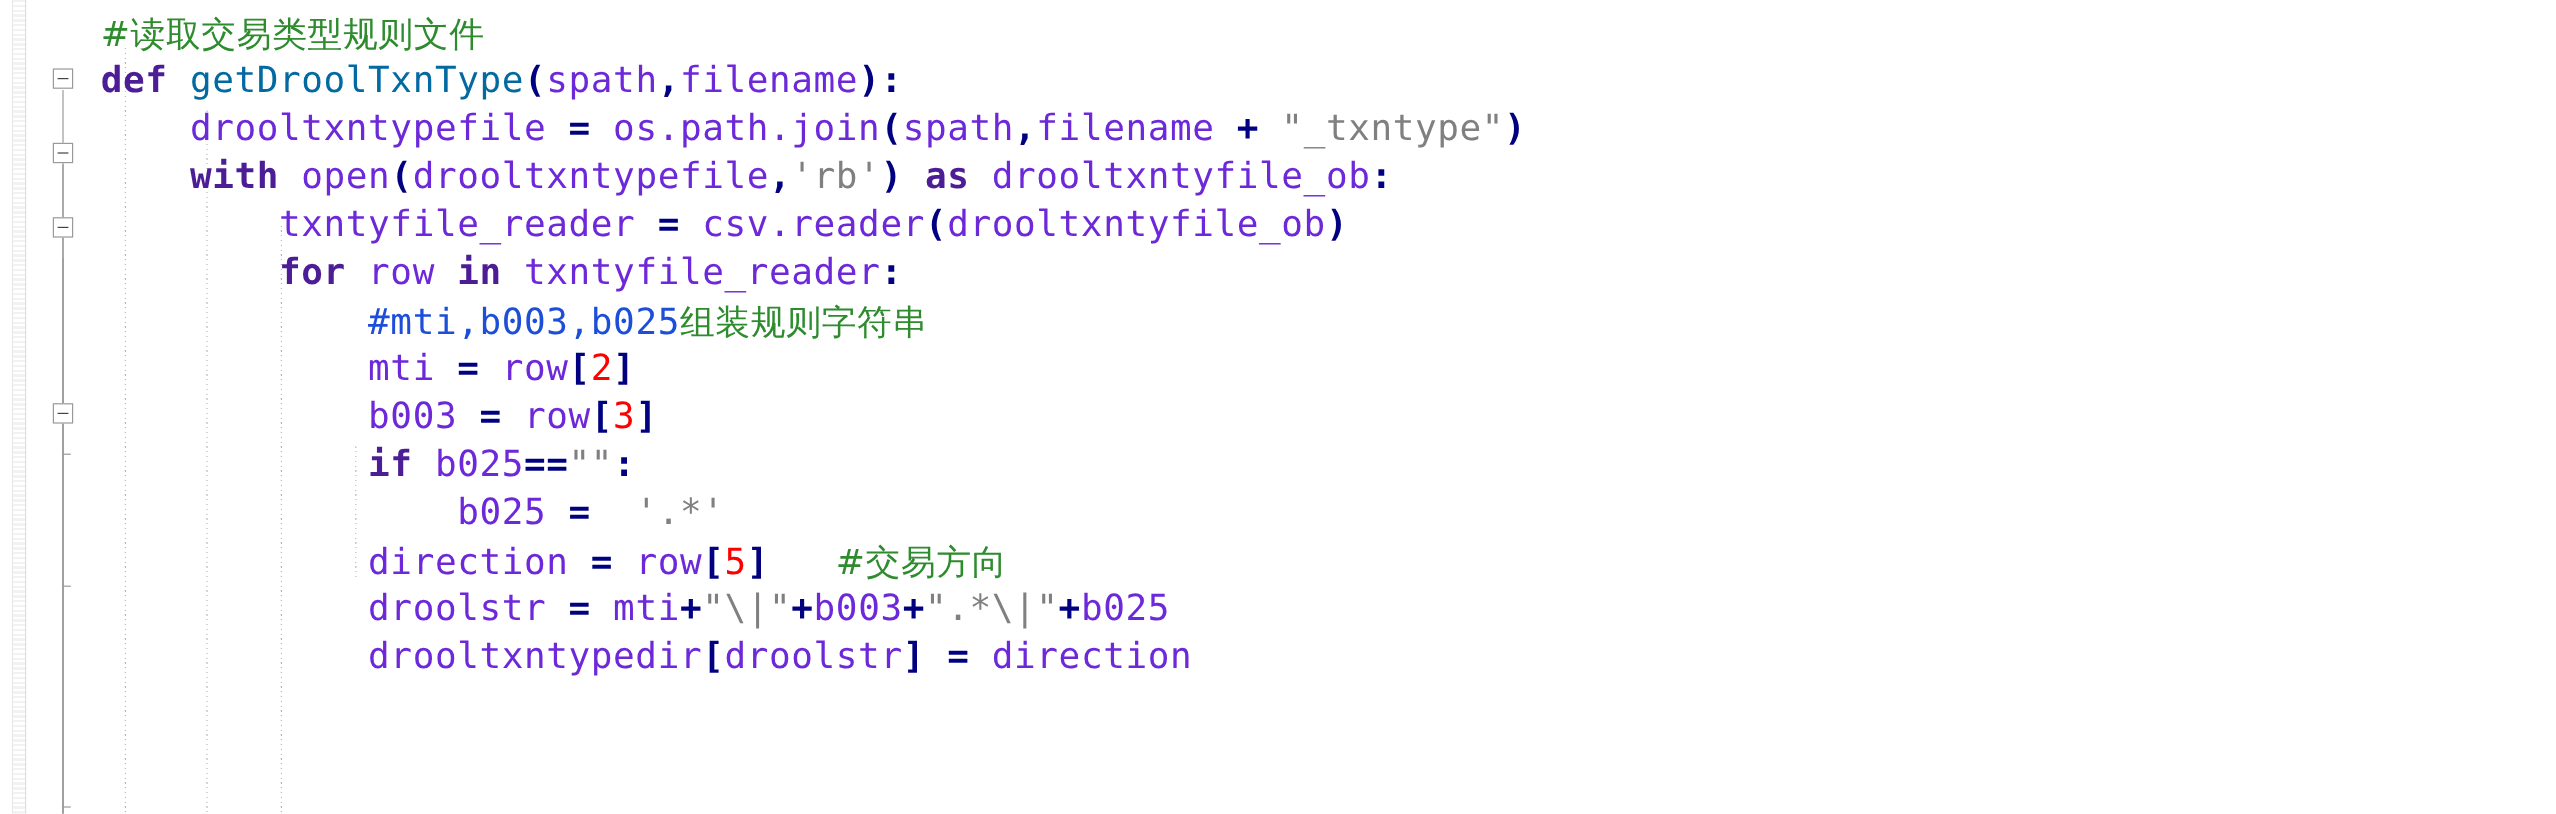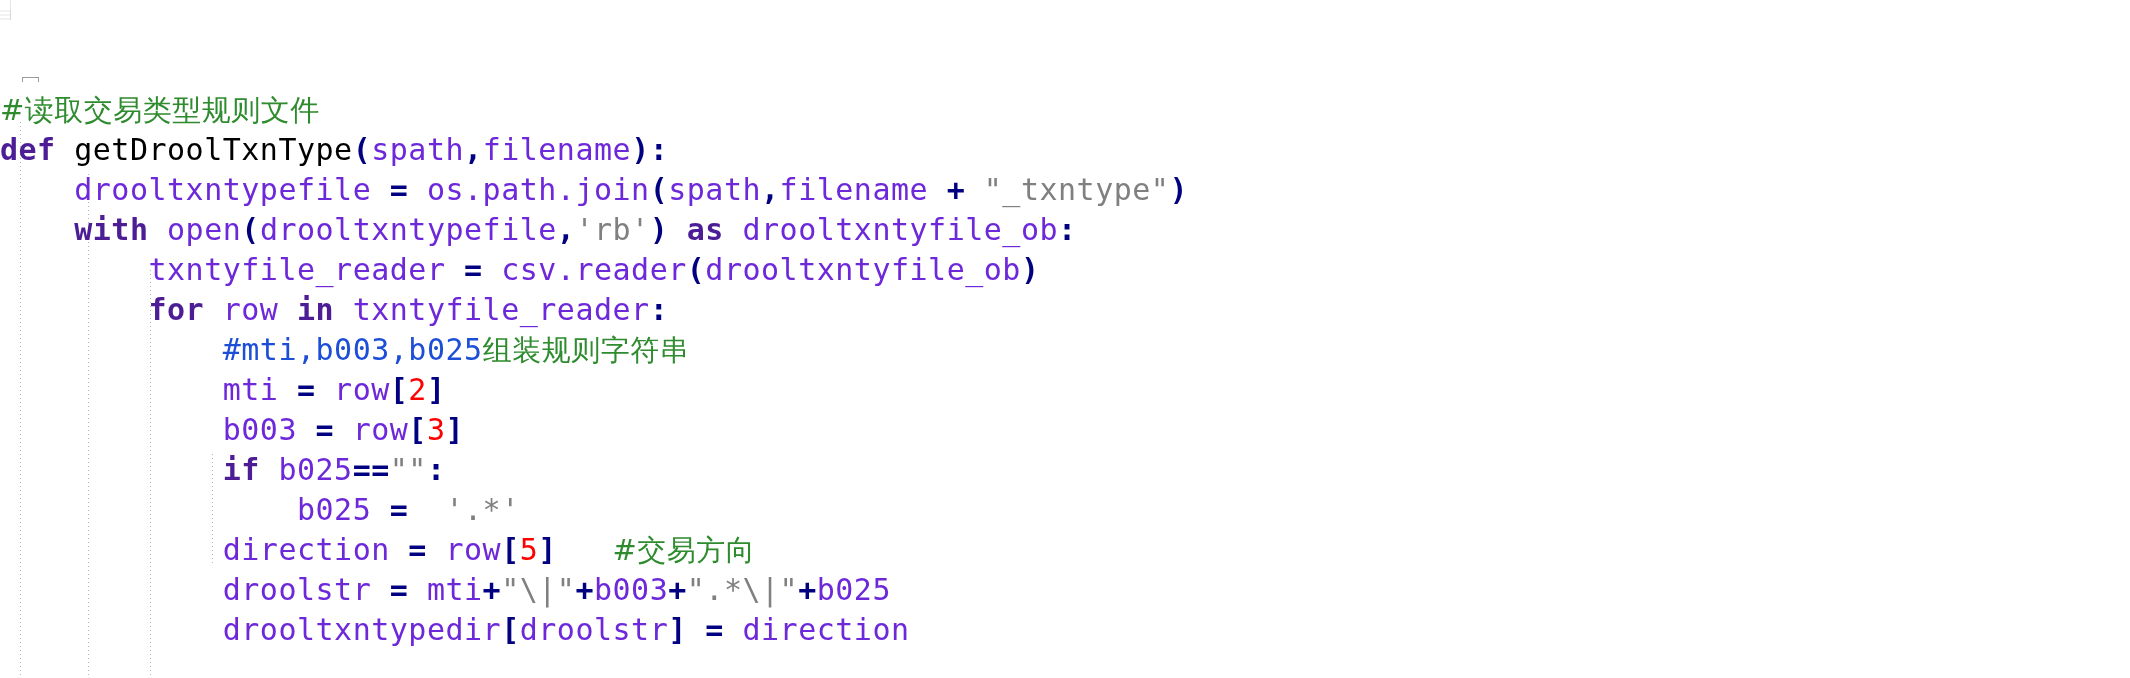--- a/index.html
+++ b/index.html
@@ -13,21 +13,21 @@
     overflow: hidden;
     font-family: "DejaVu Sans Mono", "Liberation Mono", monospace;
   }
 
   #editor {
     position: relative;
     width: 2130px;
     height: 678px;
     background: #ffffff;
     display: flex;
-    flex-direction: column;
+    flex-direction: row;
   }
 
   
   .selection-margin {
     width: 10px;
     height: 678px;
     background: #ffffff;
     border-right: 1px solid #e6e6e6;
     flex: 0 0 10px;
   }
@@ -106,21 +106,21 @@
   
   .indent-guide {
     position: absolute;
     width: 1px;
     background: repeating-linear-gradient(
         180deg, #b9b9b9 0px, #b9b9b9 1px, transparent 1px, transparent 4px);
   }
 
   
   .kw       { color: #4c1d95; font-weight: bold; }
-  .fn       { color: #000000; }
+  .fn       { color: #0369a1; }
   .punc     { color: #000080; font-weight: bold; }
   .op       { color: #000080; font-weight: bold; }
   .str      { color: #808080; }
   .num      { color: #ff0000; }
   .cmt      { color: #1d4ed8; }
   .cmt-cjk  { color: #2e8b2e; font-family: "DejaVu Sans", "Liberation Sans", sans-serif; font-size: 29px; }
   .plain    { color: #6d28d9; }
   .bracket  { color: #000080; font-weight: bold; }
 
   

